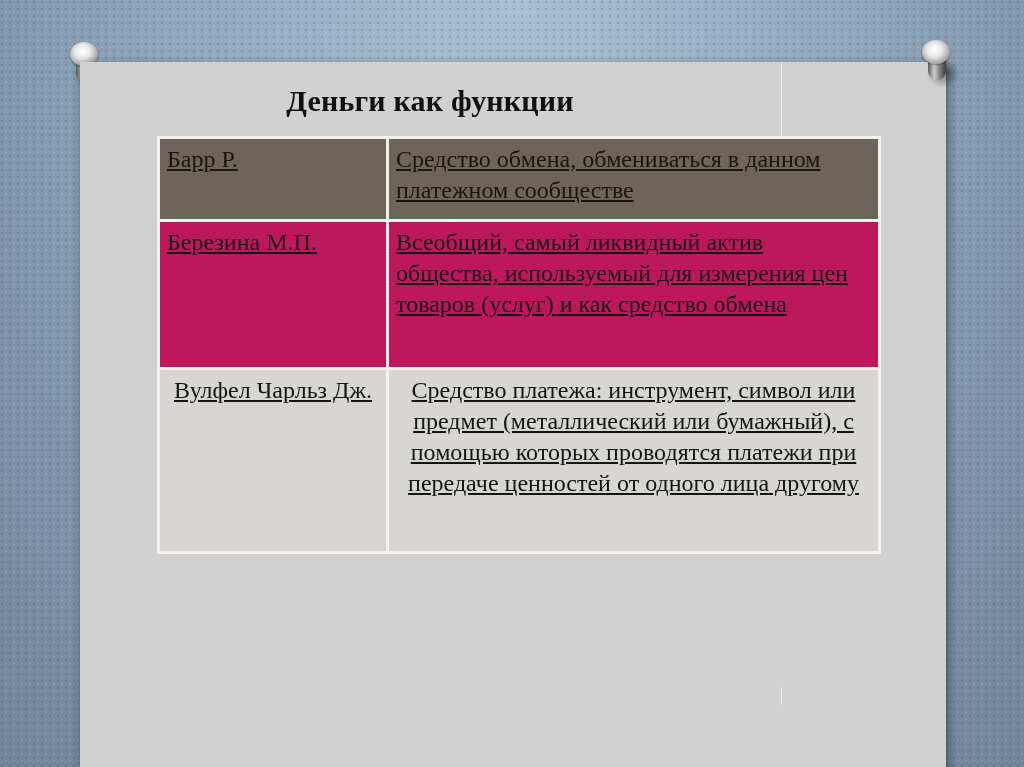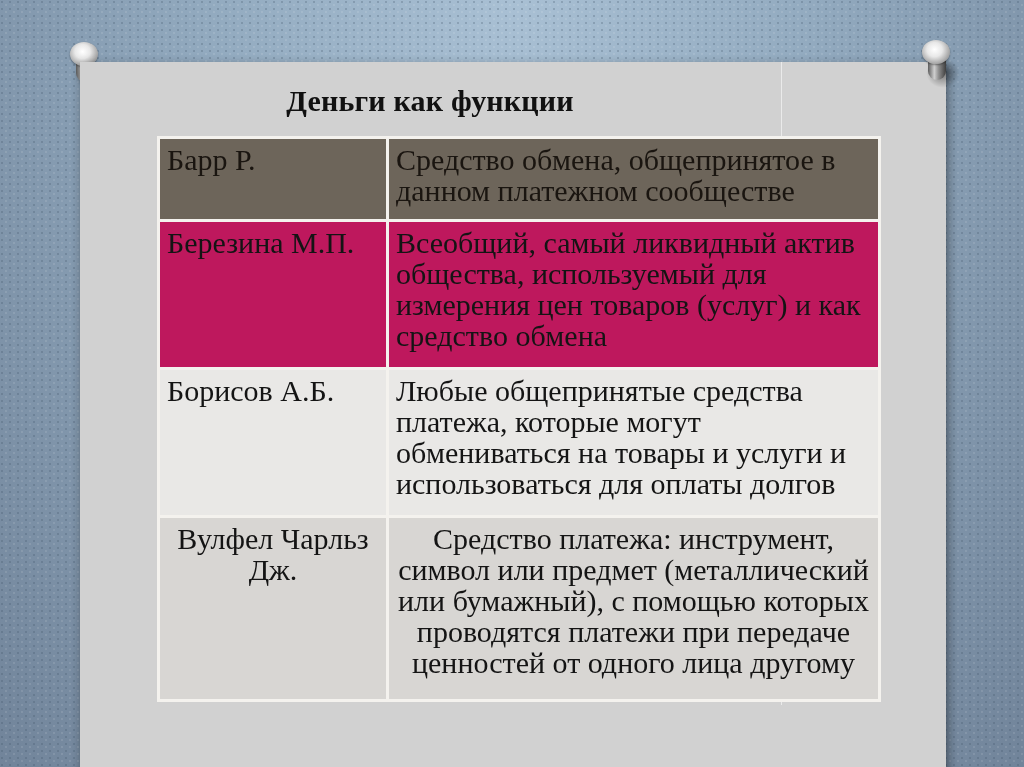--- a/index.html
+++ b/index.html
@@ -60,23 +60,24 @@
     left: 77px;
     top: 74px;
     width: 721px;
     border-collapse: collapse;
     table-layout: fixed;
   }
   table.grid td {
     border: 3px solid #f4f2ee;
     vertical-align: top;
     padding: 5px 7px 4px 7px;
-    font-size: 30px;
+    font-size: 24px;
     line-height: 31px;
     color: #141414;
+    text-decoration: underline;
   }
   table.grid col.c1 { width: 229px; }
   table.grid col.c2 { width: 492px; }
   tr.head td { background: #6d655a; height: 71px; color: #1a1510; }
   tr.row-a td { background: #be185d; height: 136px; }
   tr.row-b td { background: #e9e8e6; height: 136px; }
   tr.row-c td { background: #d8d6d3; height: 172px; text-align: center; }
 
   .pin {
     position: absolute;
@@ -124,29 +125,25 @@
   <div class="title">Деньги как функции</div>
 
   <table class="grid">
     <colgroup>
         <col class="c1">
         <col class="c2">
       </colgroup>
     <tbody>
         <tr class="head">
       <td>Барр Р.</td>
-      <td>Средство обмена, общепринятое в данном платежном сообществе</td>
+      <td>Средство обмена, обмениваться в данном платежном сообществе</td>
     </tr>
     <tr class="row-a">
       <td>Березина М.П.</td>
       <td>Всеобщий, самый ликвидный актив общества, используемый для измерения цен товаров (услуг) и как средство обмена</td>
-    </tr>
-    <tr class="row-b">
-      <td>Борисов А.Б.</td>
-      <td>Любые общепринятые средства платежа, которые могут обмениваться на товары и услуги и использоваться для оплаты долгов</td>
     </tr>
     <tr class="row-c">
       <td>Вулфел Чарльз Дж.</td>
       <td>Средство платежа: инструмент, символ или предмет (металлический или бумажный), с помощью которых проводятся платежи при передаче ценностей от одного лица другому</td>
     </tr>
   </tbody>
     </table>
 </div>
 
 <div class="pin" style="left:922px; top:40px;">

